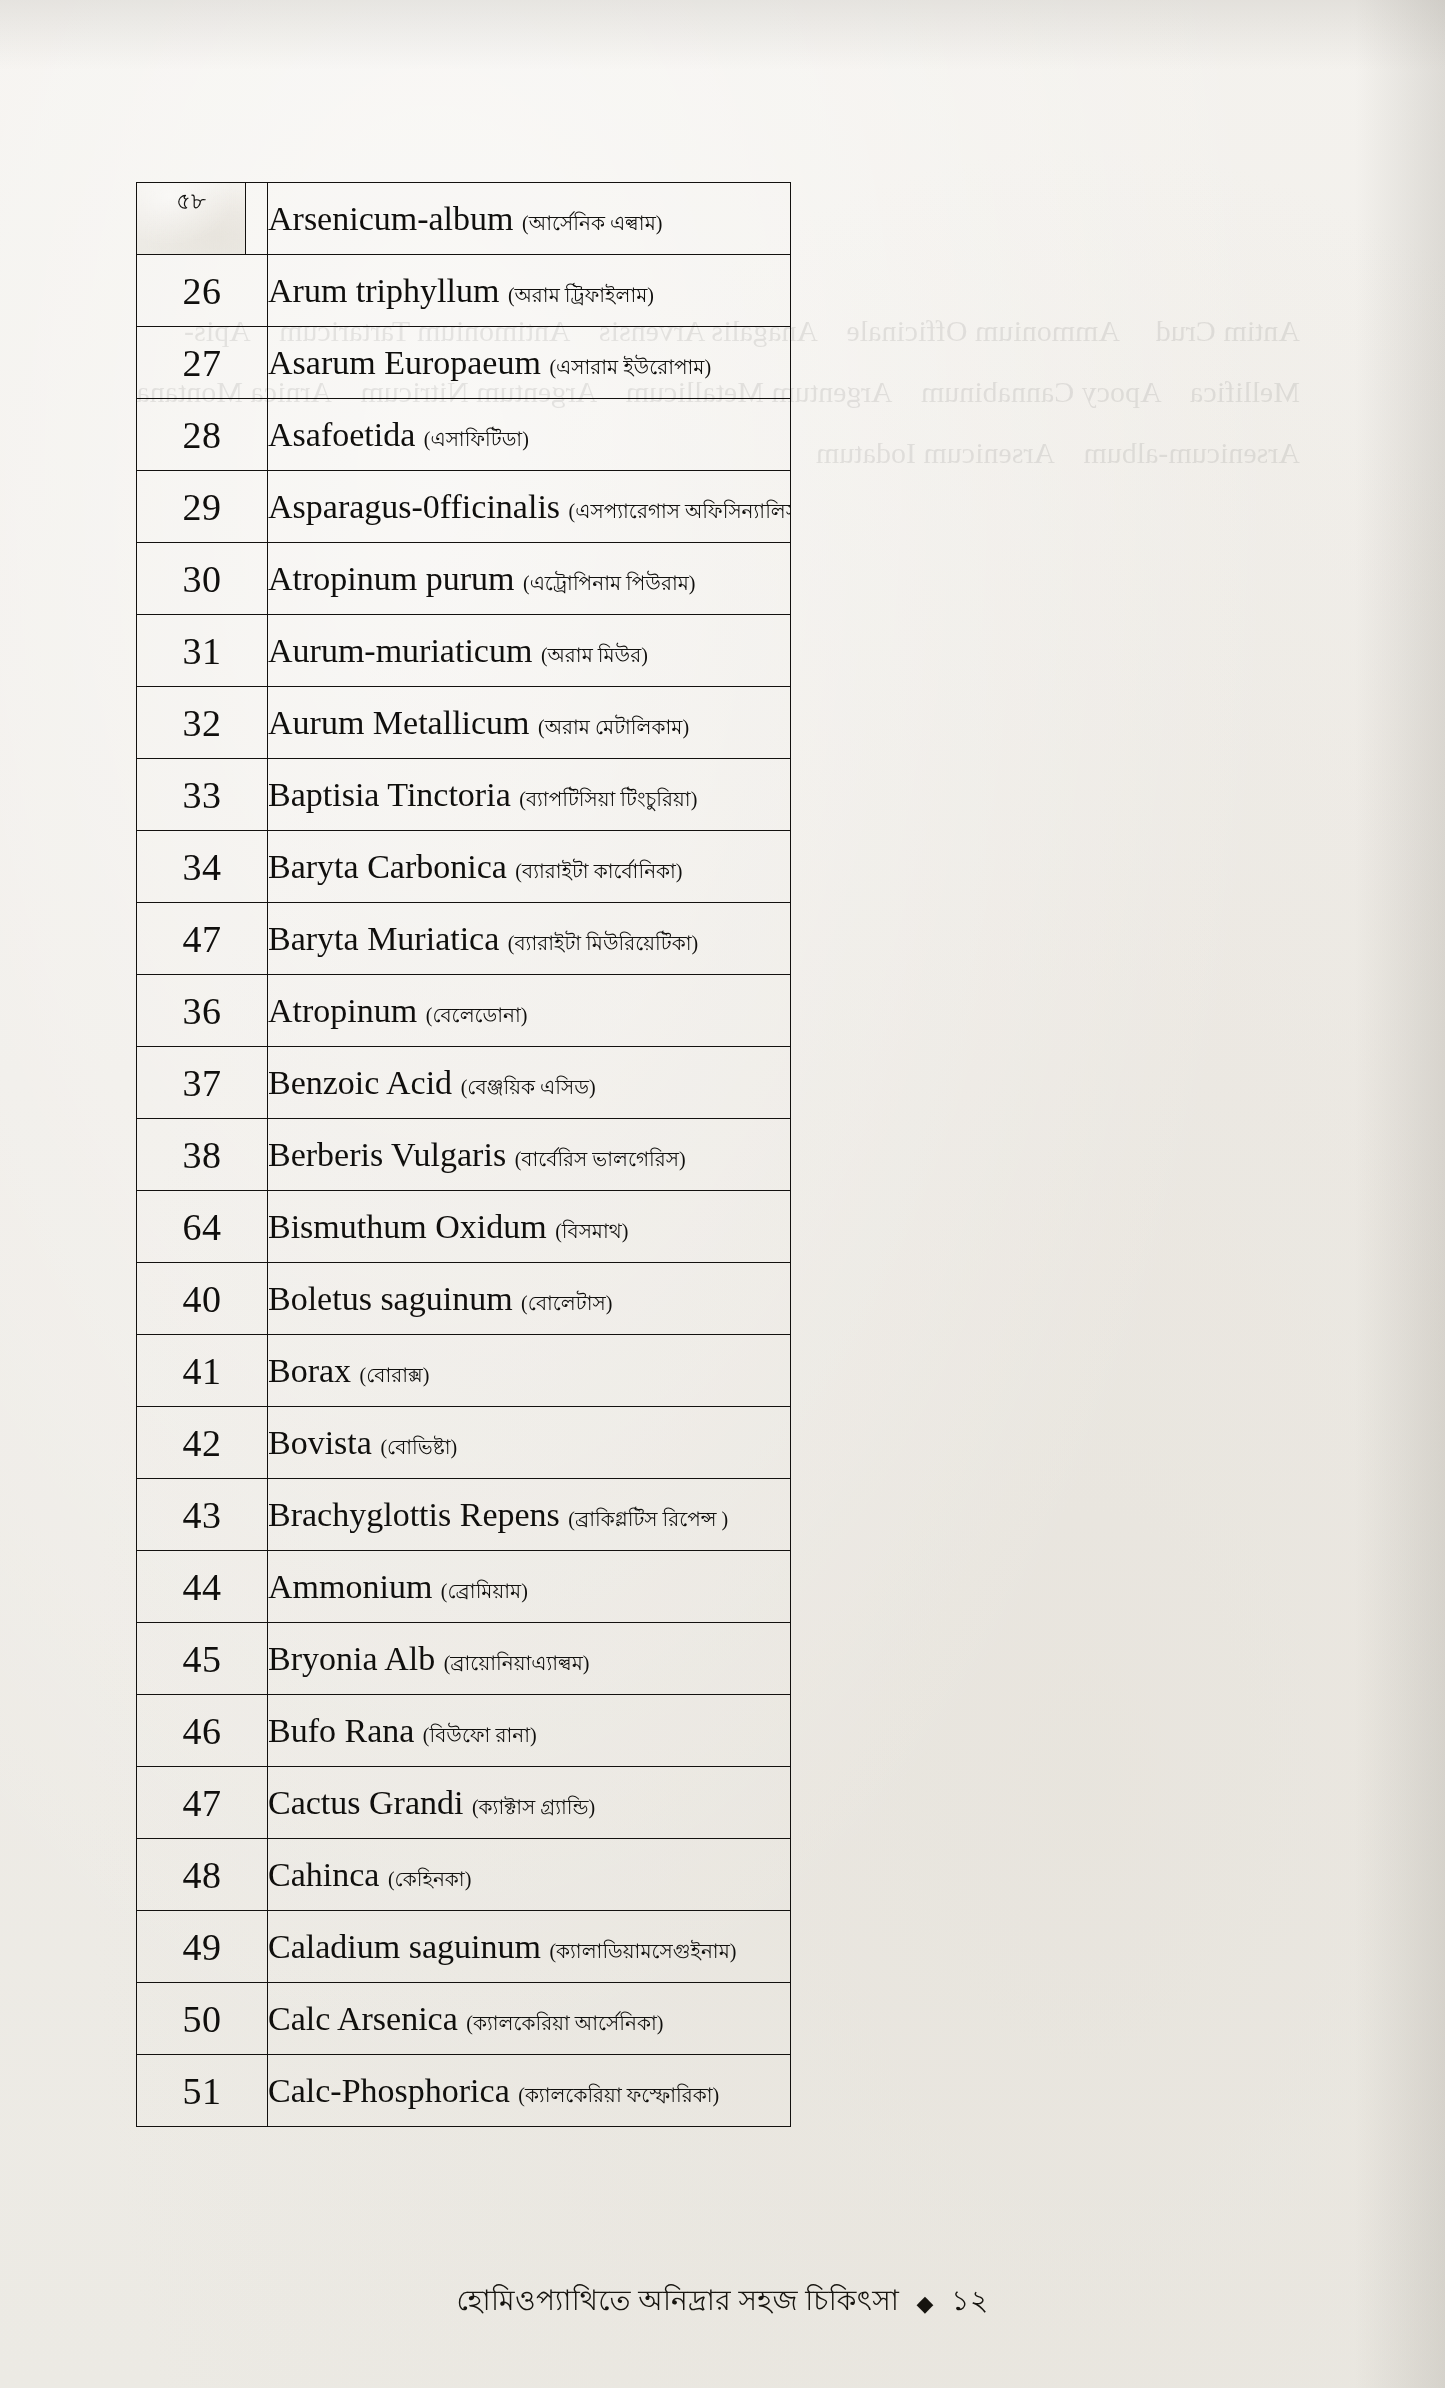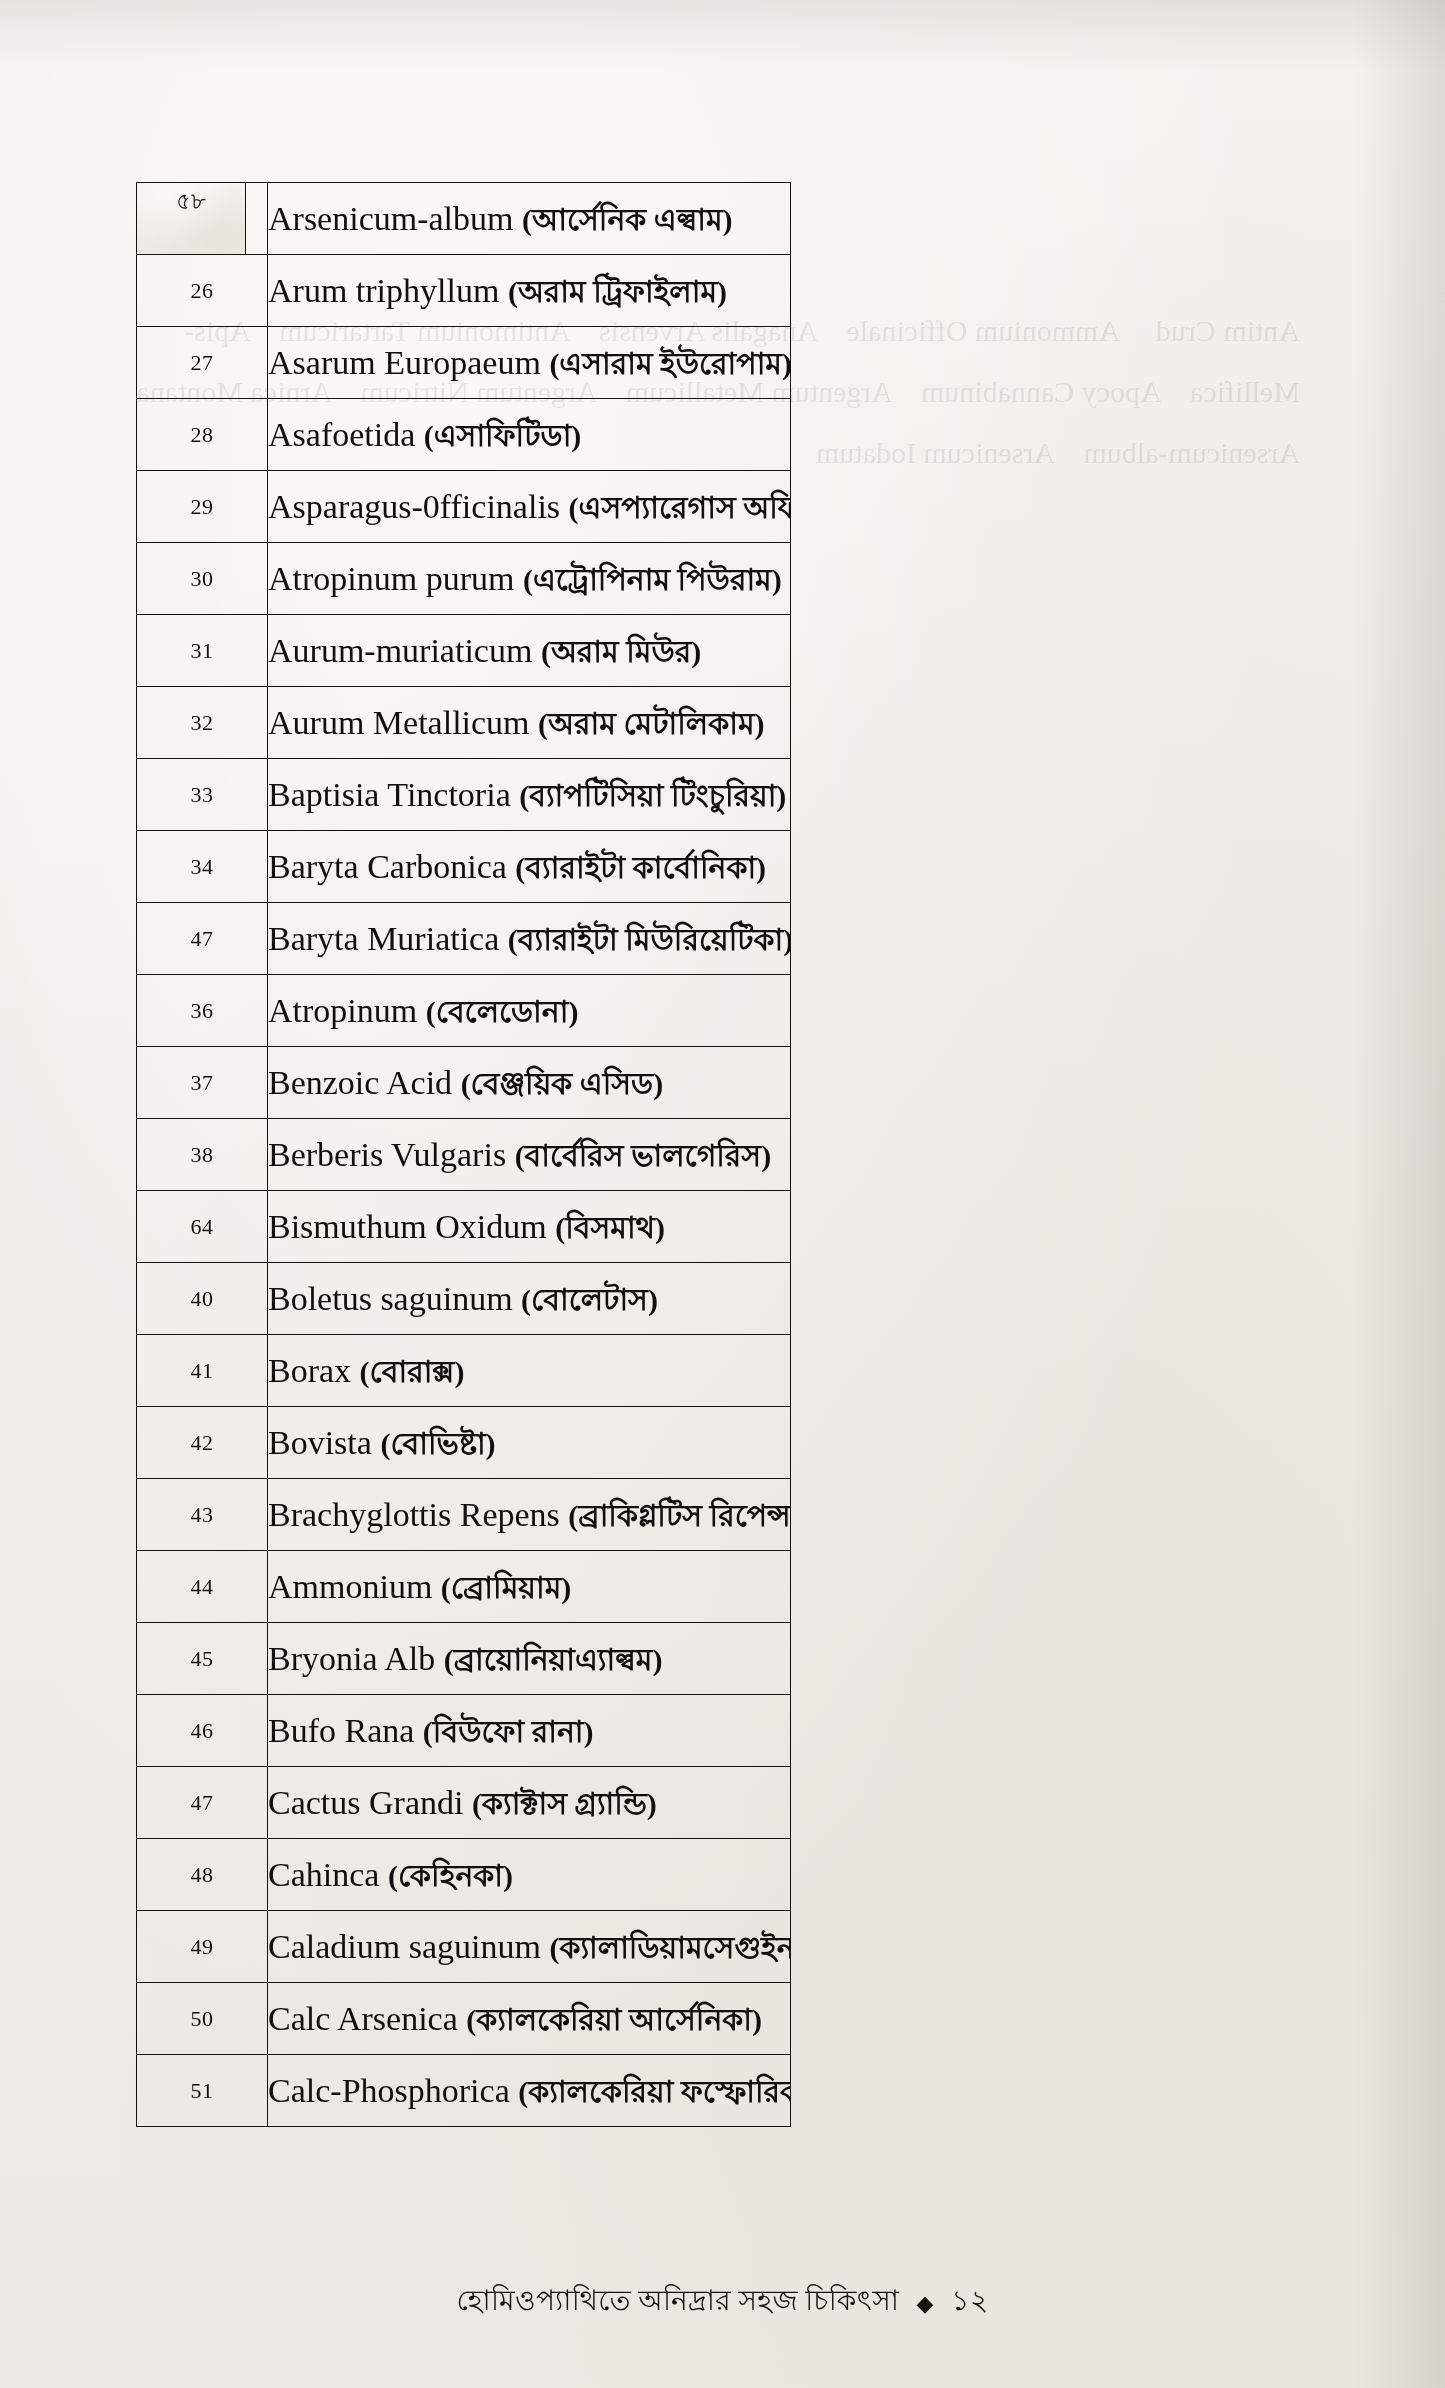--- a/index.html
+++ b/index.html
@@ -53,35 +53,34 @@
   }
   table.toc td {
     border: 1.6px solid #13110f;
     padding: 0;
     vertical-align: middle;
     color: #100f0d;
   }
   td.num {
     width: 130px;
     text-align: center;
-    font-size: 22px;
+    font-size: 38px;
     height: 71px;
     letter-spacing: 0.5px;
   }
   td.name {
     padding-left: 26px;
     font-size: 34px;
     height: 71px;
     line-height: 1.05;
     white-space: nowrap;
     overflow: hidden;
   }
   td.name .bn {
-    font-size: 30px;
-    font-weight: bold;
+    font-size: 20px;
   }
   td.page {
     width: 108px;
     text-align: center;
     font-size: 23px;
     height: 71px;
   }
   .footer {
     position: absolute;
     left: 0;

